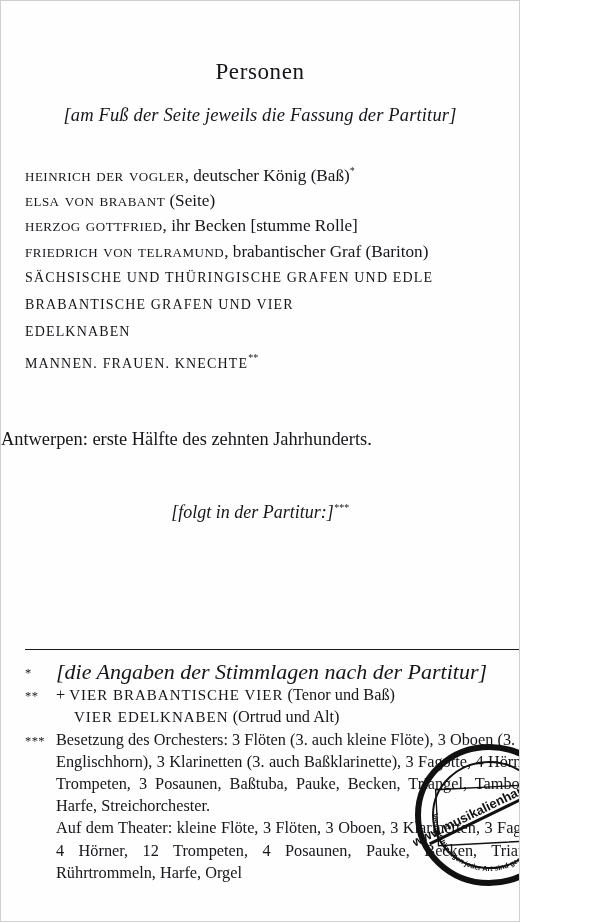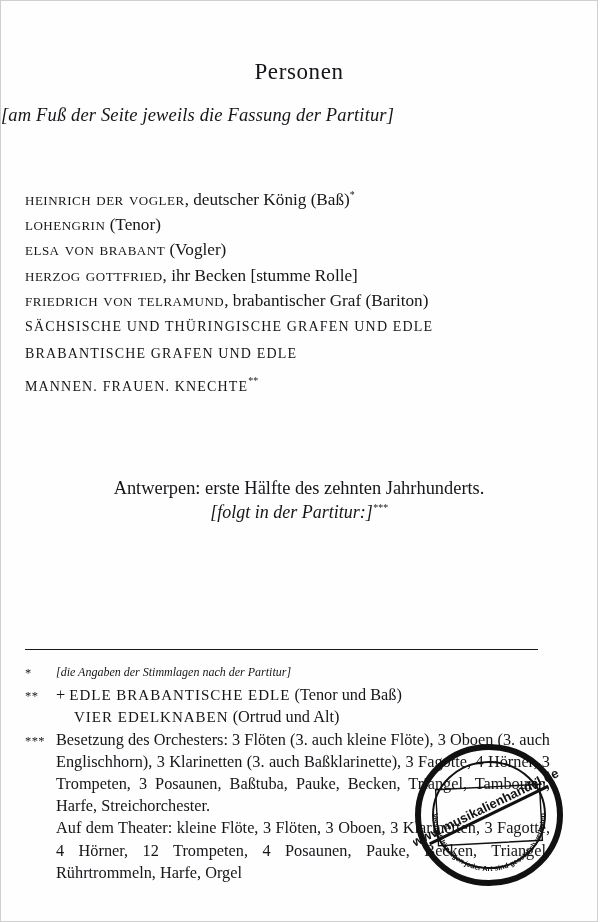--- a/index.html
+++ b/index.html
@@ -2,21 +2,21 @@
 <html><head>
 <meta charset="utf-8">
 <style>
   html, body {
     margin: 0;
     padding: 0;
     background: #ffffff;
   }
   .page {
     position: relative;
-    width: 598px;
+    width: 520px;
     height: 922px;
     background: #fefefe;
     box-sizing: border-box;
     border: 1px solid #cfcfcf;
     overflow: hidden;
     font-family: "Liberation Serif", "DejaVu Serif", serif;
     color: #15151a;
     padding-left: 32px;
   }
 
@@ -28,33 +28,32 @@
     margin: 0;
     position: absolute;
     left: 0; right: 0;
     top: 58px;
     font-weight: 400;
   }
   .subheading {
     position: absolute;
     left: 0; right: 0;
     top: 104px;
-    text-align: left;
+    text-align: center;
     font-size: 18.5px;
     font-style: italic;
     letter-spacing: 0.15px;
   }
 
   
   .cast {
     position: absolute;
     left: 24px;
     top: 158px;
     width: 560px;
-    margin-top: 24px;
   }
   .cast-line {
     font-size: 17px;
     line-height: 24.3px;
     white-space: nowrap;
   }
   
   .nm {
     font-variant: small-caps;
     text-transform: lowercase;
@@ -73,22 +72,21 @@
   sup.fn {
     font-size: 10px;
     vertical-align: super;
     letter-spacing: 0;
   }
 
   
   .setting {
     position: absolute;
     left: 0; right: 0;
-    top: 477px;
-    text-align: center;
+    top: 428px;
     font-size: 18.4px;
   }
   .follows {
     position: absolute;
     left: 0; right: 0;
     top: 501px;
     text-align: center;
     font-size: 18px;
     font-style: italic;
   }
@@ -121,21 +119,21 @@
     flex: 0 0 31px;
     font-size: 12.5px;
     letter-spacing: 0.4px;
     padding-top: 1px;
   }
   .fnbody { flex: 1 1 auto; }
   .fnbody.just {
     text-align: justify;
     text-align-last: left;
   }
-  .fnbody.ital { font-style: italic; font-size: 12px; }
+  .fnbody.ital { font-style: italic; font-size: 22px; }
   .caps {
     letter-spacing: 1px;
     font-size: 15px;
   }
   .indent1 { padding-left: 18px; }
 
   
   .stamp {
     position: absolute;
     left: 412px;
@@ -153,47 +151,47 @@
   <h1 class="heading">Personen</h1>
 
   <div class="subheading">[am Fuß der Seite jeweils die Fassung der Partitur]</div>
 
   <div class="cast">
 
     <div class="cast-line">
       <span class="nm">Heinrich der Vogler</span><span class="rest">, deutscher König (Baß)</span><sup class="fn">*</sup>
     </div>
 
-    <div class="cast-line">
-      <span class="nm">Lohengrin</span><span class="rest"> (Tenor)</span>
-    </div>
-
-    <div class="cast-line">
-      <span class="nm">Elsa von Brabant</span><span class="rest"> (Vogler)</span>
+
+    <div class="cast-line">
+      <span class="nm">Elsa von Brabant</span><span class="rest"> (Seite)</span>
     </div>
 
     <div class="cast-line">
       <span class="nm">Herzog Gottfried</span><span class="rest">, ihr Becken [</span><span class="rest ital">stumme Rolle</span><span class="rest">]</span>
     </div>
 
     <div class="cast-line">
       <span class="nm">Friedrich von Telramund</span><span class="rest">, brabantischer Graf (Bariton)</span>
     </div>
 
 
 
     <div class="cast-line group">
       <span class="nm-full">SÄCHSISCHE UND THÜRINGISCHE GRAFEN UND EDLE</span>
     </div>
 
     <div class="cast-line group">
-      <span class="nm-full">BRABANTISCHE GRAFEN UND EDLE</span>
-    </div>
-
-
+      <span class="nm-full">BRABANTISCHE GRAFEN UND VIER</span>
+    </div>
+
+
+    <div class="cast-line group">
+      <span class="nm-full">EDELKNABEN</span>
+    </div>
 
     <div class="cast-line group">
       <span class="nm-full">MANNEN. FRAUEN. KNECHTE</span><sup class="fn">**</sup>
     </div>
 
   </div>
 
   <div class="setting">Antwerpen: erste Hälfte des zehnten Jahrhunderts.</div>
 
   <div class="follows">
@@ -205,21 +203,21 @@
   <div class="footnotes">
 
     <div class="fnrow">
       <div class="fnmark">*</div>
       <div class="fnbody ital">[die Angaben der Stimmlagen nach der Partitur]</div>
     </div>
 
     <div class="fnrow">
       <div class="fnmark">**</div>
       <div class="fnbody">
-        <div><span>+ </span><span class="caps">EDLE BRABANTISCHE EDLE</span><span> (Tenor und Baß)</span></div>
+        <div><span>+ </span><span class="caps">VIER BRABANTISCHE VIER</span><span> (Tenor und Baß)</span></div>
         <div class="indent1"><span class="caps">VIER EDELKNABEN</span><span> (Ortrud und Alt)</span></div>
       </div>
     </div>
 
     <div class="fnrow">
       <div class="fnmark">***</div>
       <div class="fnbody just">
         <div>Besetzung des Orchesters: 3 Flöten (3. auch kleine Flöte), 3 Oboen (3. auch Englischhorn), 3 Klarinetten (3. auch Baßklarinette), 3 Fagotte, 4 Hörner, 3 Trompeten, 3 Posaunen, Baßtuba, Pauke, Becken, Triangel, Tambourin, Harfe, Streichorchester.</div>
         <div>Auf dem Theater: kleine Flöte, 3 Flöten, 3 Oboen, 3 Klarinetten, 3 Fagotte, 4 Hörner, 12 Trompeten, 4 Posaunen, Pauke, Becken, Triangel, Rührtrommeln, Harfe, Orgel</div>
       </div>

